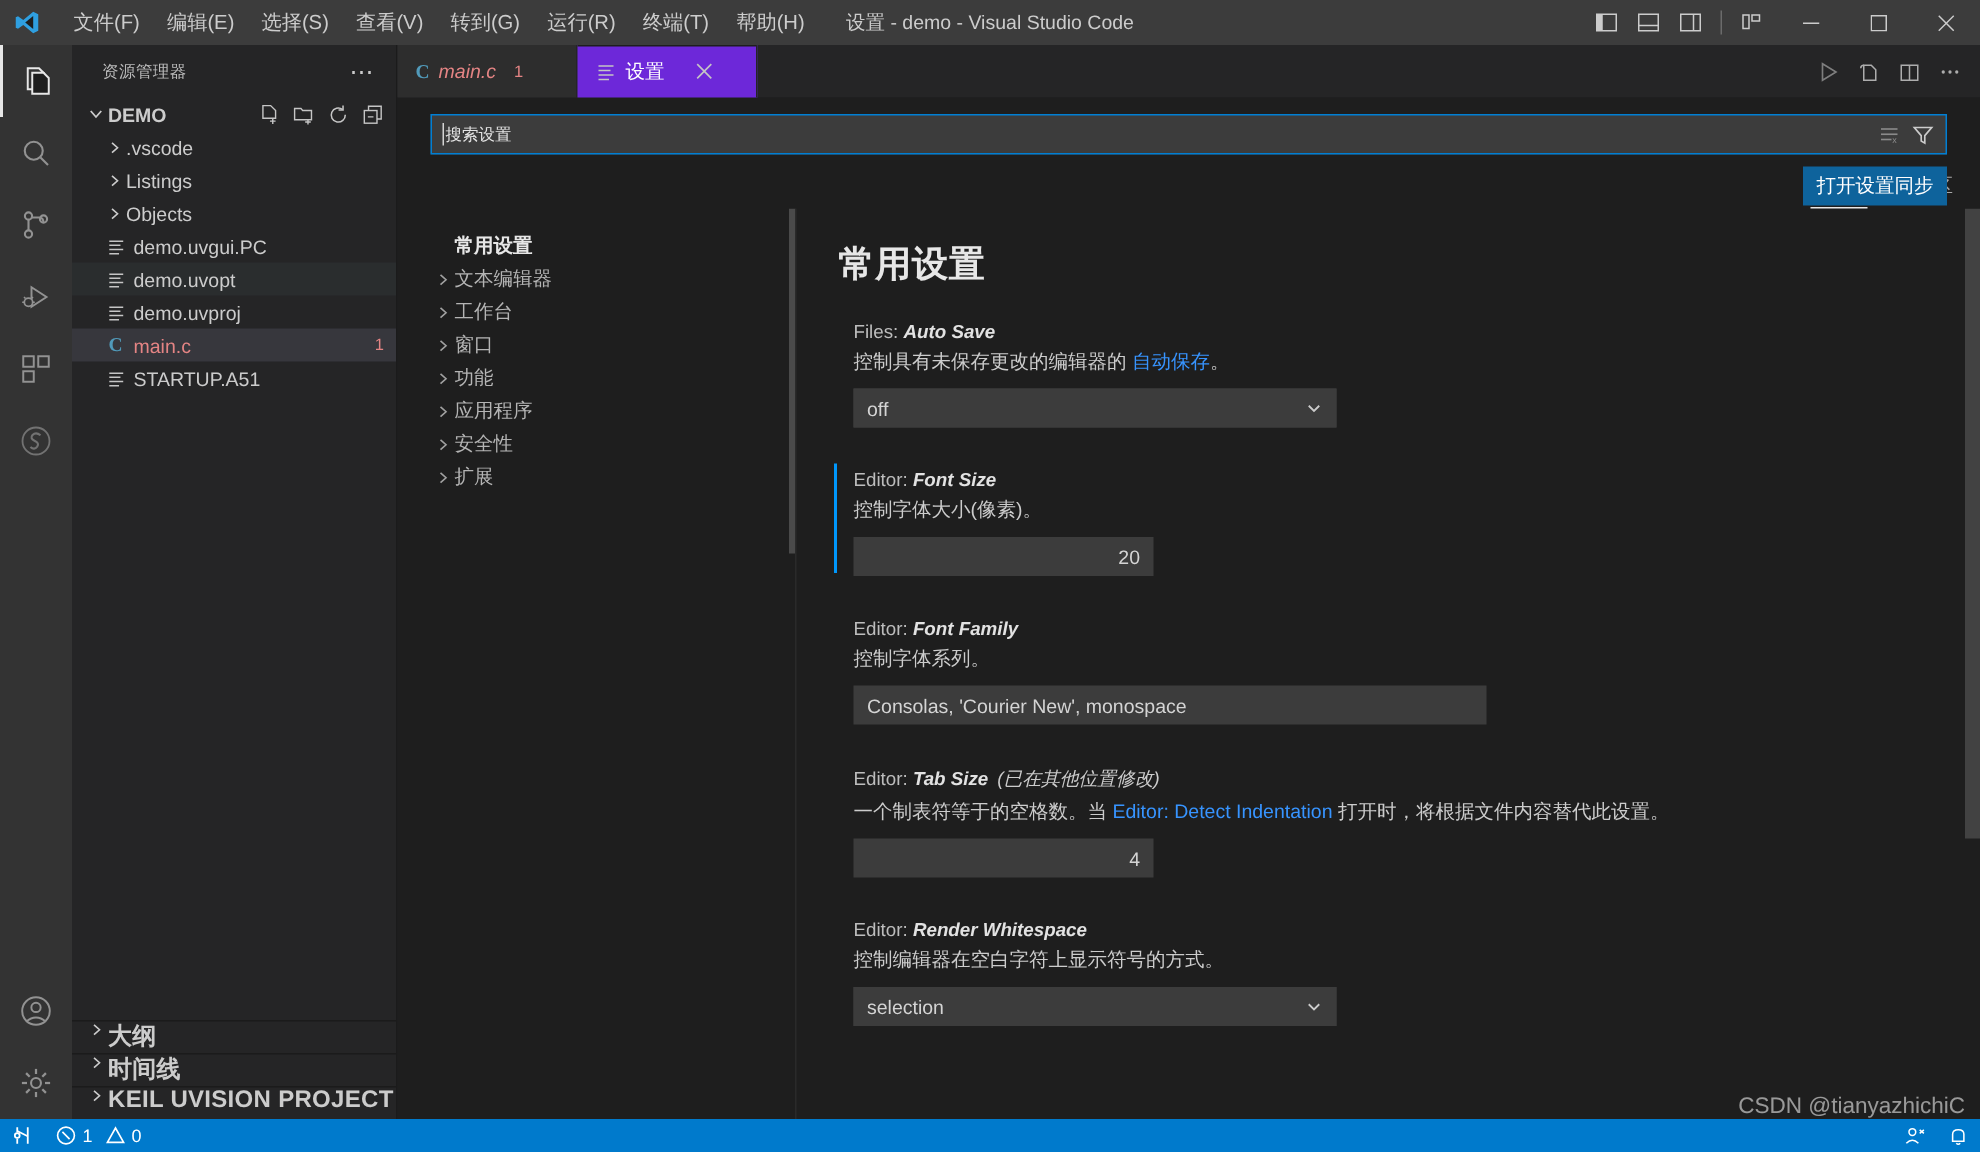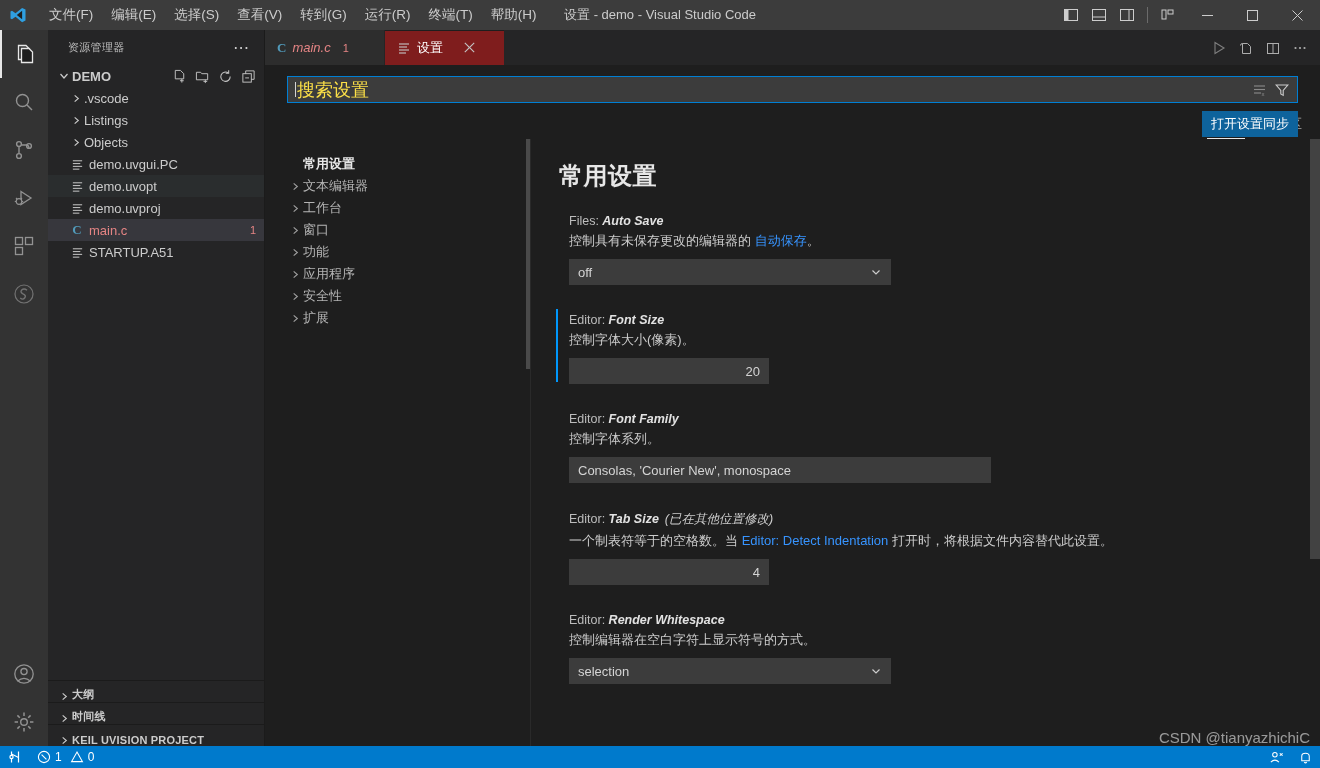--- a/index.html
+++ b/index.html
@@ -74,54 +74,54 @@
   .tree-row.indent1 { padding-left: 20px; }
   .tree-row.hovered { background: #2a2d2e; }
   .tree-row.selected { background: #37373d; color: #e48484; }
   .tree-row .chev { width: 16px; display: inline-flex; align-items: center; justify-content: center; color:#cccccc; }
   .file-ico { width: 18px; display: inline-flex; align-items: center; justify-content: center; margin-right: 3px; }
   .badge-count { margin-left: auto; font-size: 11px; color: #e48484; }
   .c-glyph { color: #519aba; font-size: 13px; font-weight: bold; font-family: "Liberation Serif", serif; }
 
   .sb-filler { flex: 1 1 auto; }
   .sb-panel {
-    height: 22px; display: flex; align-items: flex-end; font-size: 11px; font-weight: bold;
+    height: 22px; display: flex; align-items: flex-start; font-size: 16px; font-weight: bold;
     color: #cccccc; padding-left: 8px; border-top: 1px solid #1b1b1b; letter-spacing: .2px;
   }
   .sb-panel .chev { width: 16px; display: inline-flex; align-items: center; justify-content: center; }
 
   
   .editor-area { flex: 1 1 auto; display: flex; flex-direction: column; min-width: 0; background: #1e1e1e; }
   .tabbar { height: 35px; background: #252526; display: flex; align-items: stretch; flex: 0 0 35px; }
   .tab {
     display: flex; align-items: center; padding: 0 10px 0 12px; font-size: 13px;
     background: #2d2d2d; color: #969696; border-right: 1px solid #252526; min-width: 120px;
     position: relative;
   }
-  .tab.active { background: #7f1d1d; color: #ffffff; }
+  .tab.active { background: #6d28d9; color: #ffffff; }
   .tab.active::before { content:""; position:absolute; left:0; right:0; top:0; height:1px; background:#1e1e1e; }
   .tab .t-ico { margin-right: 6px; display: inline-flex; align-items: center; }
   .tab .t-label { white-space: nowrap; }
   .tab.dirty .t-label { font-style: italic; color: #e48484; }
   .tab .t-badge { margin-left: 12px; font-size: 11px; color: #e48484; }
   .tab .t-close { margin-left: 18px; width: 16px; height: 16px; display:flex; align-items:center; justify-content:center; color:#c5c5c5;}
   .tabbar-actions { margin-left: auto; display: flex; align-items: center; gap: 3px; padding-right: 8px; }
   .tb-btn { width: 24px; height: 24px; display: flex; align-items: center; justify-content: center; opacity: .85; }
 
   
   .settings { flex: 1 1 auto; display: flex; flex-direction: column; min-height: 0; background:#1e1e1e; }
   .search-wrap { padding: 11px 22px 0 22px; }
   .search-box {
     height: 27px; background: #3c3c3c; border: 1px solid #007fd4; display: flex; align-items: center;
     padding: 0 4px 0 7px;
   }
   .caret {
     width: 1px; height: 15px; background: #d4d4d4; margin-right: 1px;
   }
-  .search-ph { font-size: 18px; color: #fde047; flex: 1 1 auto; }
+  .search-ph { font-size: 11px; color: #e5e5e5; flex: 1 1 auto; }
   .search-icons { display: flex; align-items: center; gap: 6px; padding-right: 3px; }
 
   .tabs-row {
     display: flex; align-items: flex-end; padding: 8px 0 0 22px; height: 36px; position: relative; justify-content: flex-end;
   }
   .s-tab {
     font-size: 13px; color: #a8a8a8; padding: 0 6px 6px 6px; margin-right: 12px; position: relative;
   }
   .s-tab.active { color: #e7e7e7; }
   .s-tab.active::after {

